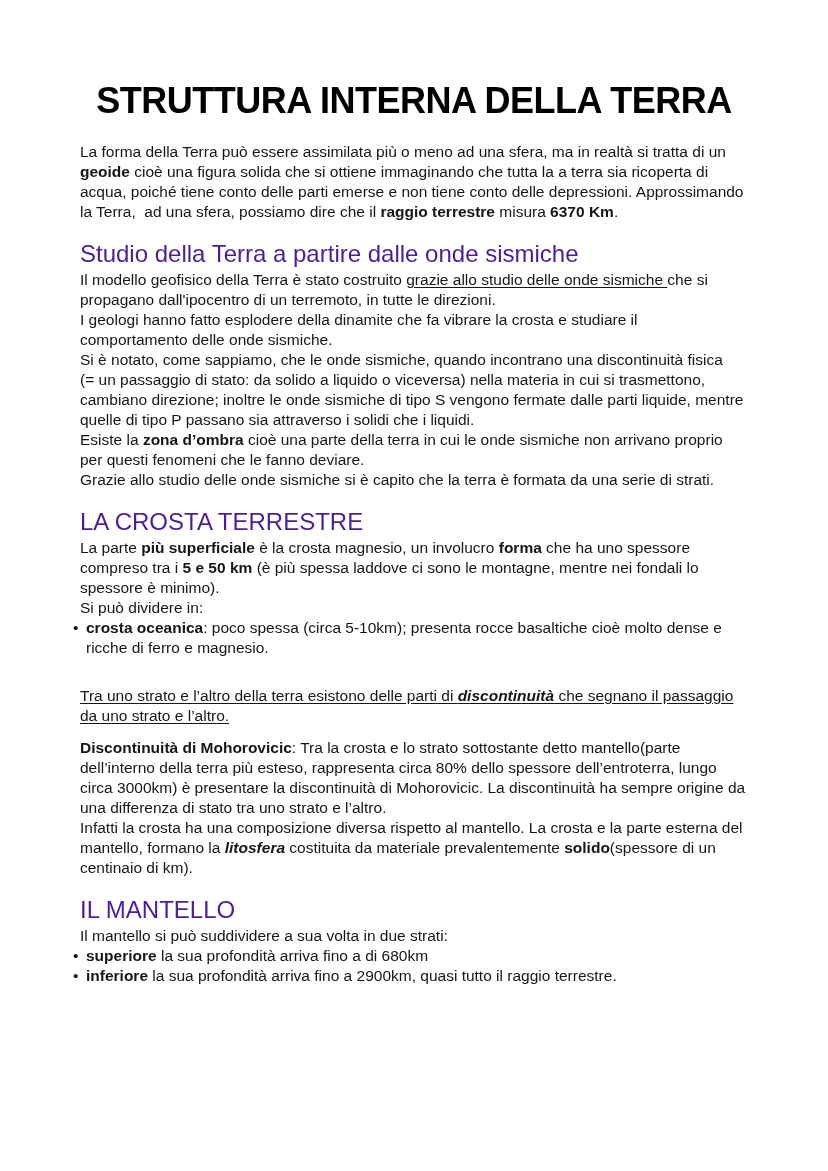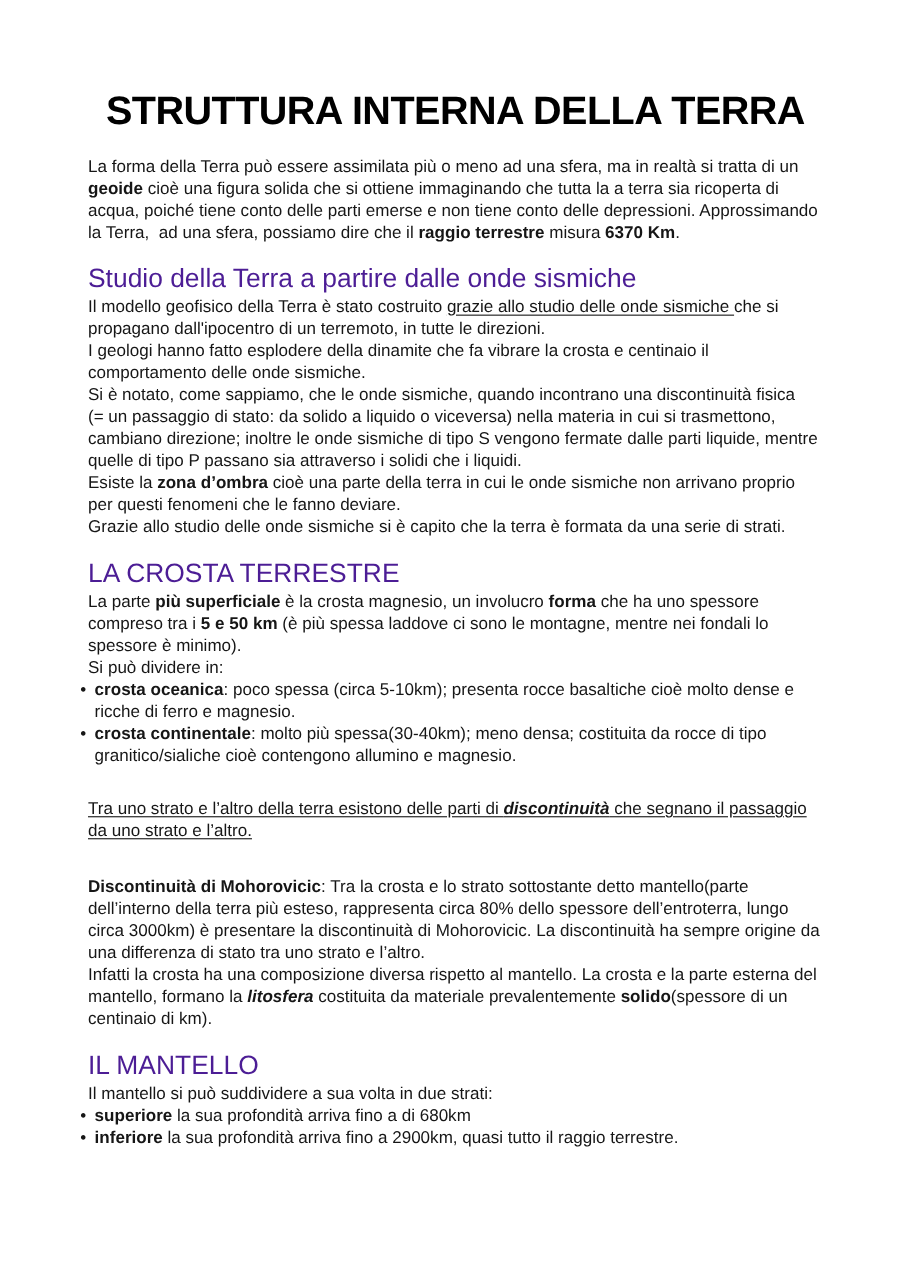--- a/index.html
+++ b/index.html
@@ -22,48 +22,47 @@
   section{margin:0;}
   .bullets{list-style:none;margin:0;padding:0;}
   .bullets li{position:relative;margin-left:6px;padding:0;}
   .bullets li::before{
     content:"\2022";position:absolute;left:-13px;top:0;color:#161616;
   }
   .run.b{font-weight:700;}
   .run.i{font-style:italic;text-align:right;}
   .run.u{text-decoration:underline;text-underline-offset:2px;}
   .sp-lg{margin-top:28px;}
-  .sp-md{margin-top:31px;}
+  .sp-md{margin-top:12px;}
 </style>
 </head>
 <body>
 
 <div class="page">
 
   <h1 class="doc-title">STRUTTURA INTERNA DELLA TERRA</h1>
 
   <p><span class="run">La forma della Terra può essere assimilata più o meno ad una sfera, ma in realtà si tratta di un </span><span class="run b">geoide</span><span class="run"> cioè una figura solida che si ottiene immaginando che tutta la a terra sia ricoperta di acqua, poiché tiene conto delle parti emerse e non tiene conto delle depressioni. Approssimando la Terra,&nbsp; ad una sfera, possiamo dire che il </span><span class="run b">raggio terrestre</span><span class="run"> misura </span><span class="run b">6370 Km</span><span class="run">.</span></p>
 
   <section>
     <h2 class="sec-heading">Studio della Terra a partire dalle onde sismiche</h2>
     <p><span class="run">Il modello geofisico della Terra è stato costruito </span><span class="run u">grazie allo studio delle onde sismiche </span><span class="run">che si propagano dall'ipocentro di un terremoto, in tutte le direzioni.</span></p>
-    <p><span class="run">I geologi hanno fatto esplodere della dinamite che fa vibrare la crosta e centinaio il comportamento delle onde sismiche.</span></p>
+    <p><span class="run">I geologi hanno fatto esplodere della dinamite che fa vibrare la crosta e studiare il comportamento delle onde sismiche.</span></p>
     <p><span class="run">Si è notato, come sappiamo, che le onde sismiche, quando incontrano una discontinuità fisica</span></p>
     <p><span class="run">(= un passaggio di stato: da solido a liquido o viceversa) nella materia in cui si trasmettono, cambiano direzione; inoltre le onde sismiche di tipo S vengono fermate dalle parti liquide, mentre quelle di tipo P passano sia attraverso i solidi che i liquidi.</span></p>
     <p><span class="run">Esiste la </span><span class="run b">zona d’ombra</span><span class="run"> cioè una parte della terra in cui le onde sismiche non arrivano proprio per questi fenomeni che le fanno deviare.</span></p>
     <p><span class="run">Grazie allo studio delle onde sismiche si è capito che la terra è formata da una serie di strati.</span></p>
   </section>
 
   <section>
     <h2 class="sec-heading">LA CROSTA TERRESTRE</h2>
     <p><span class="run">La parte </span><span class="run b">più superficiale</span><span class="run"> è la crosta magnesio, un involucro </span><span class="run b">forma</span><span class="run"> che ha uno spessore compreso tra i </span><span class="run b">5 e 50 km</span><span class="run"> (è più spessa laddove ci sono le montagne, mentre nei fondali lo spessore è minimo).</span></p>
     <p><span class="run">Si può dividere in:</span></p>
     <ul class="bullets">
       <li><span class="run b">crosta oceanica</span><span class="run">: poco spessa (circa 5-10km); presenta rocce basaltiche cioè molto dense e ricche di ferro e magnesio.</span></li>
-      <li><span class="run b">crosta continentale</span><span class="run">: molto più spessa(30-40km); meno densa; costituita da rocce di tipo granitico/sialiche cioè contengono allumino e magnesio.</span></li>
     </ul>
     <p class="sp-lg"><span class="run u">Tra uno strato e l’altro della terra esistono delle parti di </span><span class="run b i u">discontinuità</span><span class="run u"> che segnano il passaggio da uno strato e l’altro.</span></p>
     <p class="sp-md"><span class="run b">Discontinuità di Mohorovicic</span><span class="run">: Tra la crosta e lo strato sottostante detto mantello(parte dell’interno della terra più esteso, rappresenta circa 80% dello spessore dell’entroterra, lungo circa 3000km) è presentare la discontinuità di Mohorovicic. La discontinuità ha sempre origine da una differenza di stato tra uno strato e l’altro.</span></p>
     <p><span class="run">Infatti la crosta ha una composizione diversa rispetto al mantello. La crosta e la parte esterna del mantello, formano la </span><span class="run b i">litosfera</span><span class="run"> costituita da materiale prevalentemente </span><span class="run b">solido</span><span class="run">(spessore di un centinaio di km).</span></p>
   </section>
 
   <section>
     <h2 class="sec-heading">IL MANTELLO</h2>
     <p><span class="run">Il mantello si può suddividere a sua volta in due strati:</span></p>
     <ul class="bullets">

